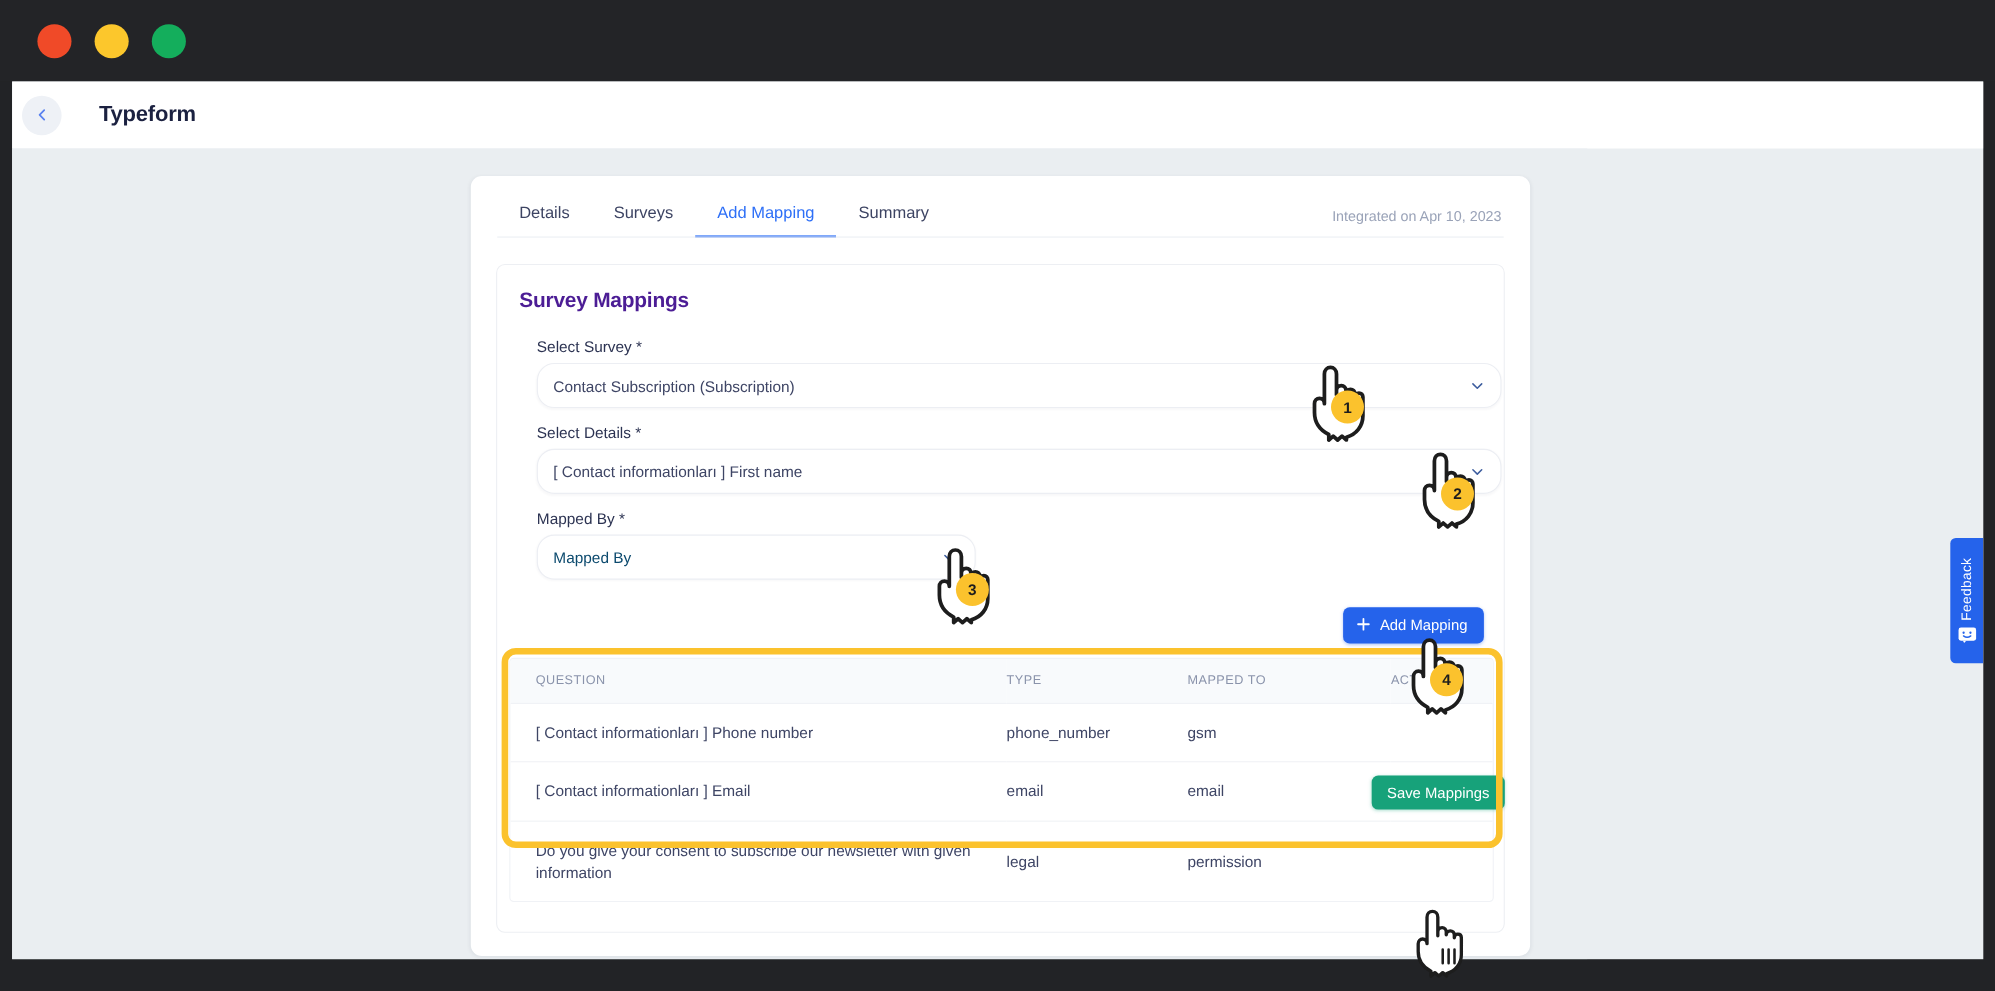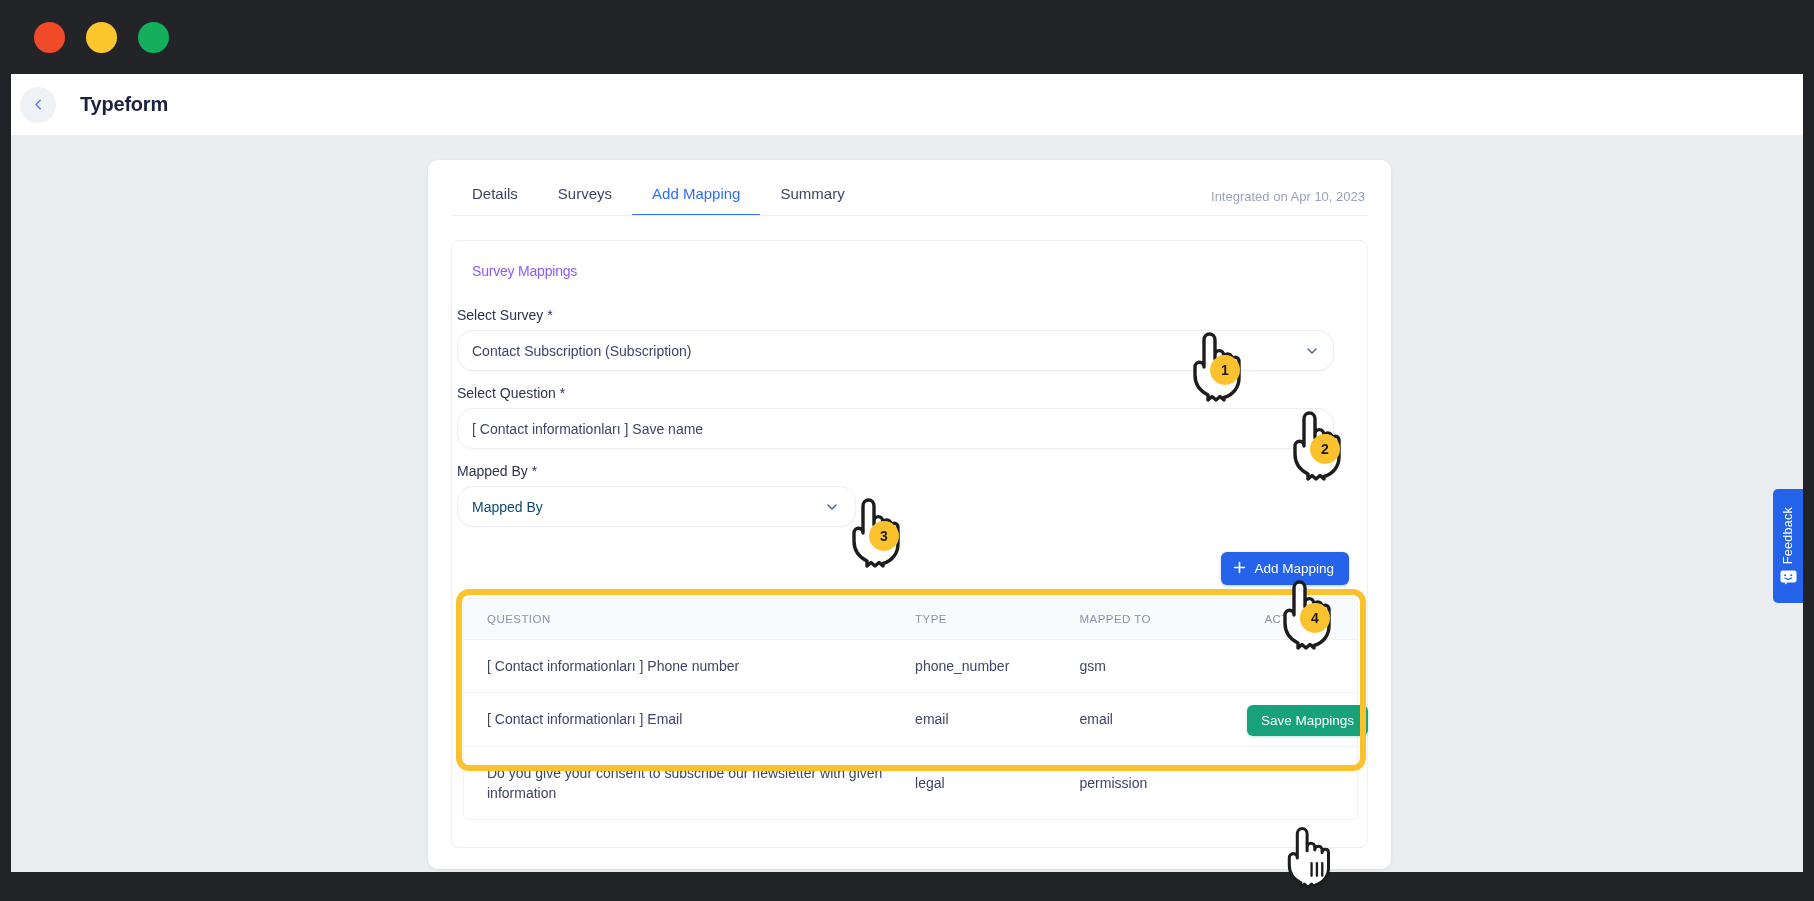--- a/index.html
+++ b/index.html
@@ -31,21 +31,21 @@
     position: absolute; left: 11px; top: 74px;
     width: 1792px; height: 798px;
     background: #eaeef1;
     overflow: hidden;
   }
 
   
   .app-header {
     position: absolute; left: 0; top: 0; width: 1792px; height: 61px;
     background: #ffffff;
-    display: flex; align-items: center; gap: 24px;
+    display: flex; align-items: center; gap: 34px;
     padding-left: 9px;
   }
   .back-btn {
     width: 36px; height: 36px; border-radius: 50%;
     background: #eef1f6;
     display: flex; align-items: center; justify-content: center;
     cursor: pointer; border: none;
   }
   .back-btn svg { display: block; }
   .app-title {
@@ -100,26 +100,26 @@
   .panel {
     position: absolute; left: 23px; top: 80px;
     width: 917px; height: 608px;
     border: 1px solid #edeff3;
     border-radius: 8px;
     background: #fff;
     overflow: hidden;
   }
   .panel-title {
     position: absolute; left: 20px; top: 22px;
-    font-size: 14px; font-weight: normal; color: #8b5cf6;
+    font-size: 19px; font-weight: bold; color: #4c1d95;
     letter-spacing: -0.2px;
   }
 
   
-  .form { position: absolute; left: 5px; top: 66px; width: 877px; }
+  .form { position: absolute; left: 36px; top: 66px; width: 877px; }
   .field-label {
     font-size: 14px; color: #2c3352; margin-bottom: 7px;
   }
   .select-box {
     position: relative;
     height: 41px; border: 1px solid #eceef3; border-radius: 16px;
     background: #fff;
     display: flex; align-items: center;
     padding: 0 38px 0 14px;
     font-size: 14px; color: #3e4565;
@@ -302,23 +302,23 @@
                 <span>Contact Subscription (Subscription)</span>
                 <span class="chev">
                   <svg width="14" height="14" viewBox="0 0 14 14">
                     <path d="M3 5 L7 9 L11 5" fill="none" stroke="#3d5d9e" stroke-width="1.4" stroke-linecap="round" stroke-linejoin="round"></path>
                   </svg>
                 </span>
               </div>
             </div>
 
             <div class="field">
-              <div class="field-label">Select Question *</div>
+              <div class="field-label">Select Details *</div>
               <div class="select-box">
-                <span>[ Contact informationları ] Save name</span>
+                <span>[ Contact informationları ] First name</span>
                 <span class="chev">
                   <svg width="14" height="14" viewBox="0 0 14 14">
                     <path d="M3 5 L7 9 L11 5" fill="none" stroke="#3d5d9e" stroke-width="1.4" stroke-linecap="round" stroke-linejoin="round"></path>
                   </svg>
                 </span>
               </div>
             </div>
 
             <div class="field narrow">
               <div class="field-label">Mapped By *</div>

